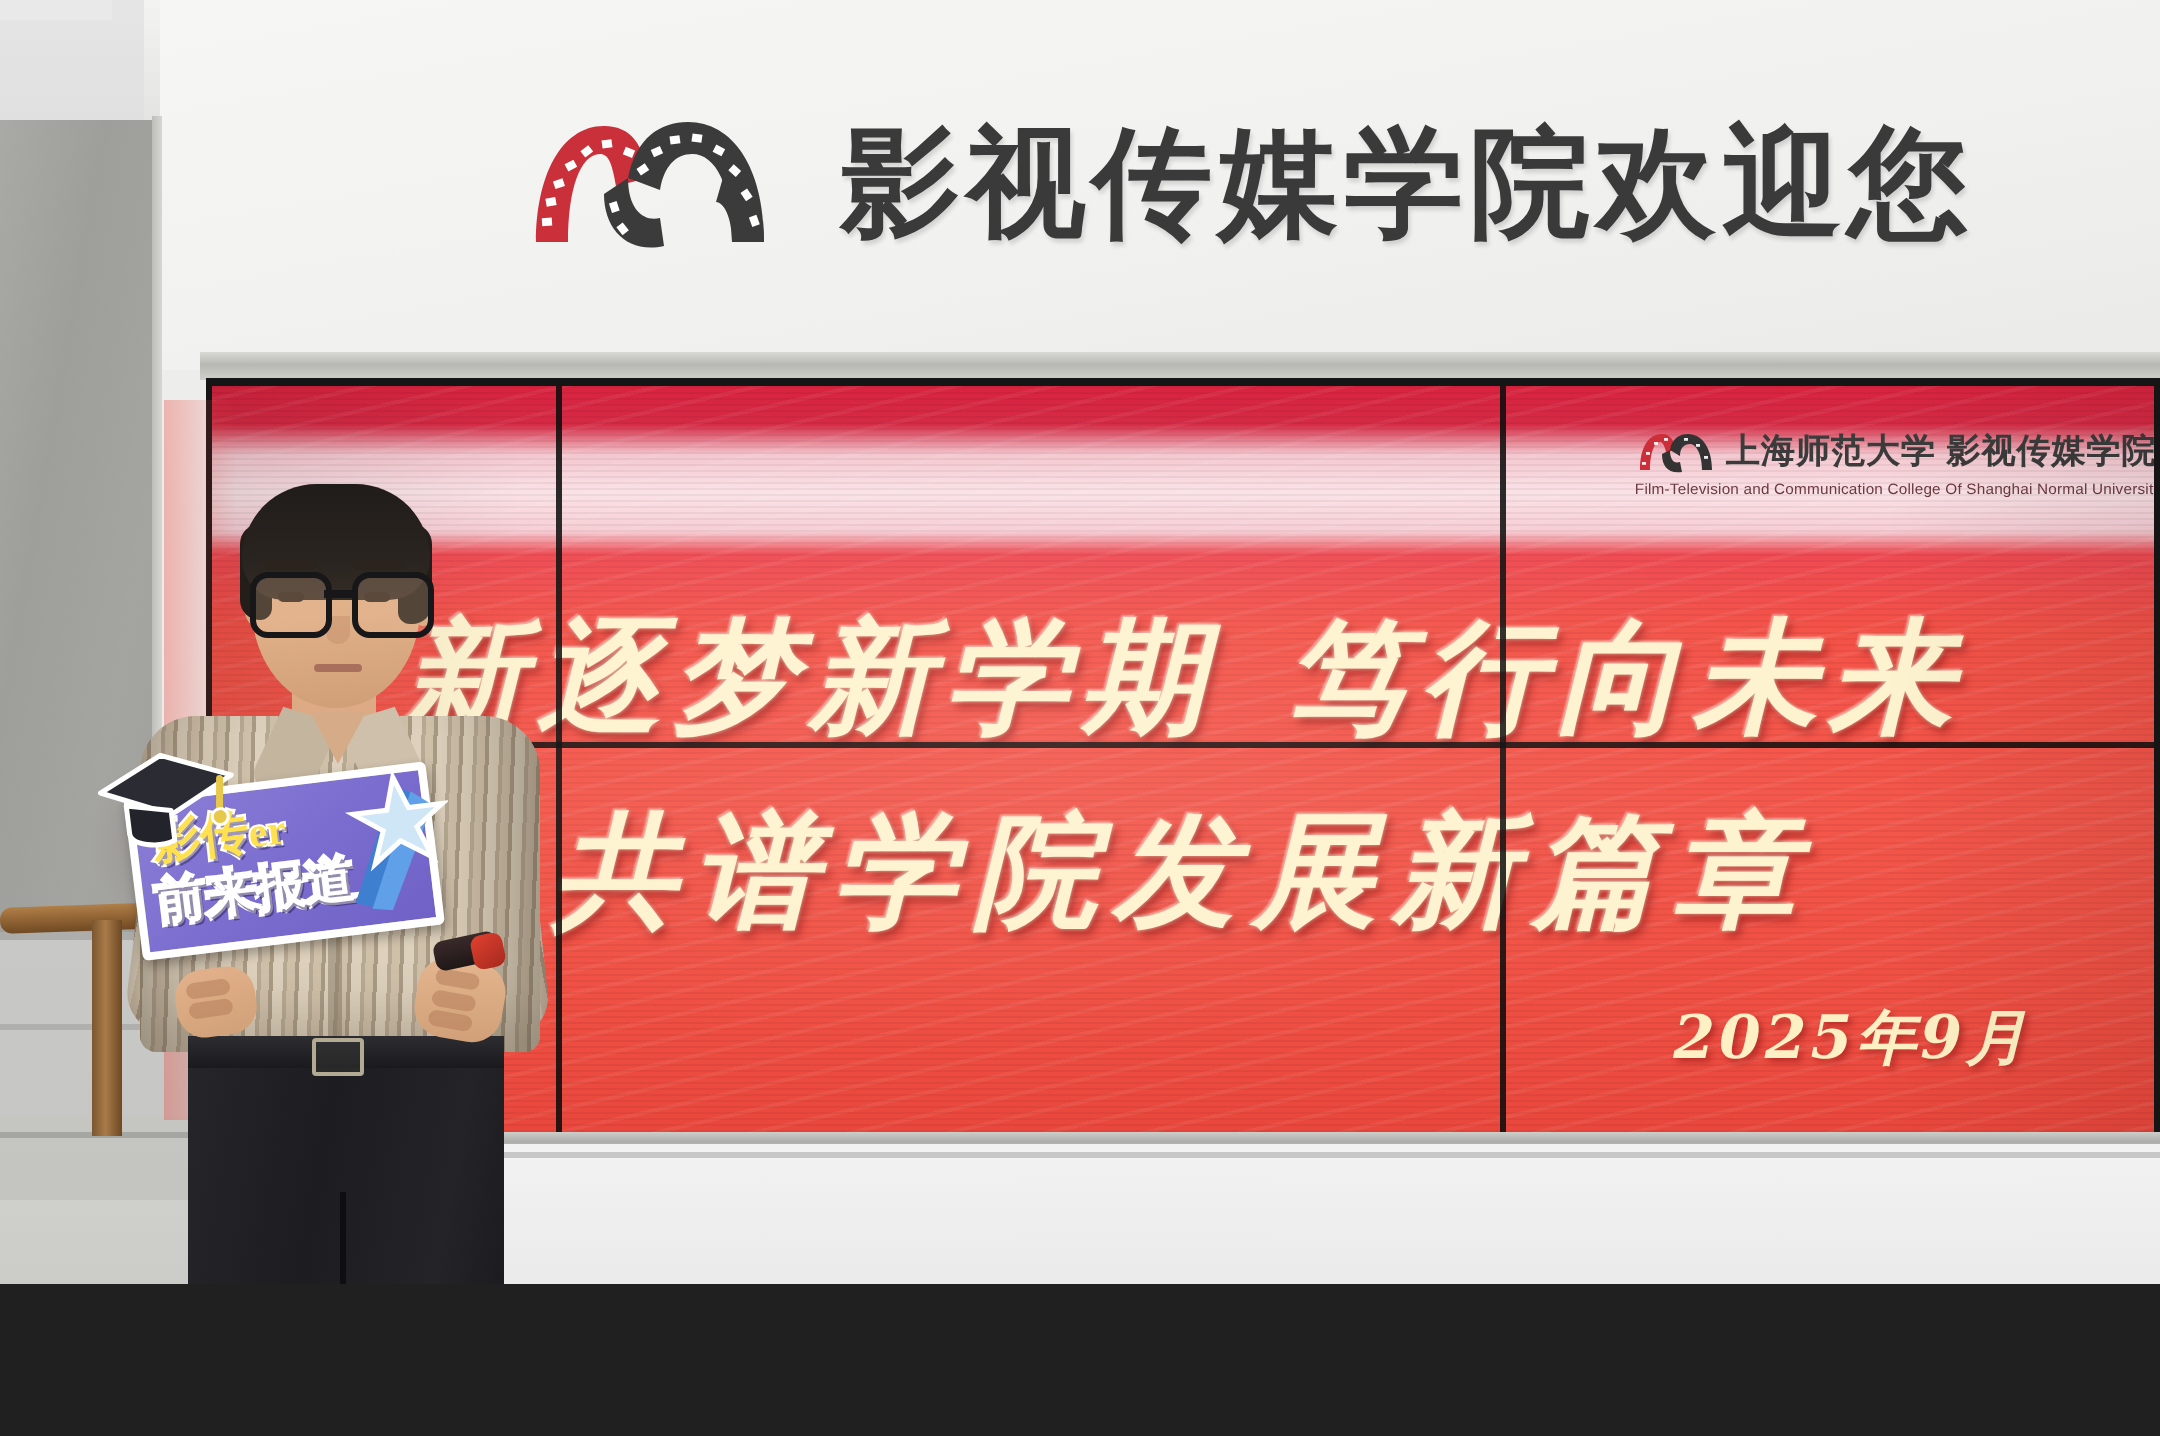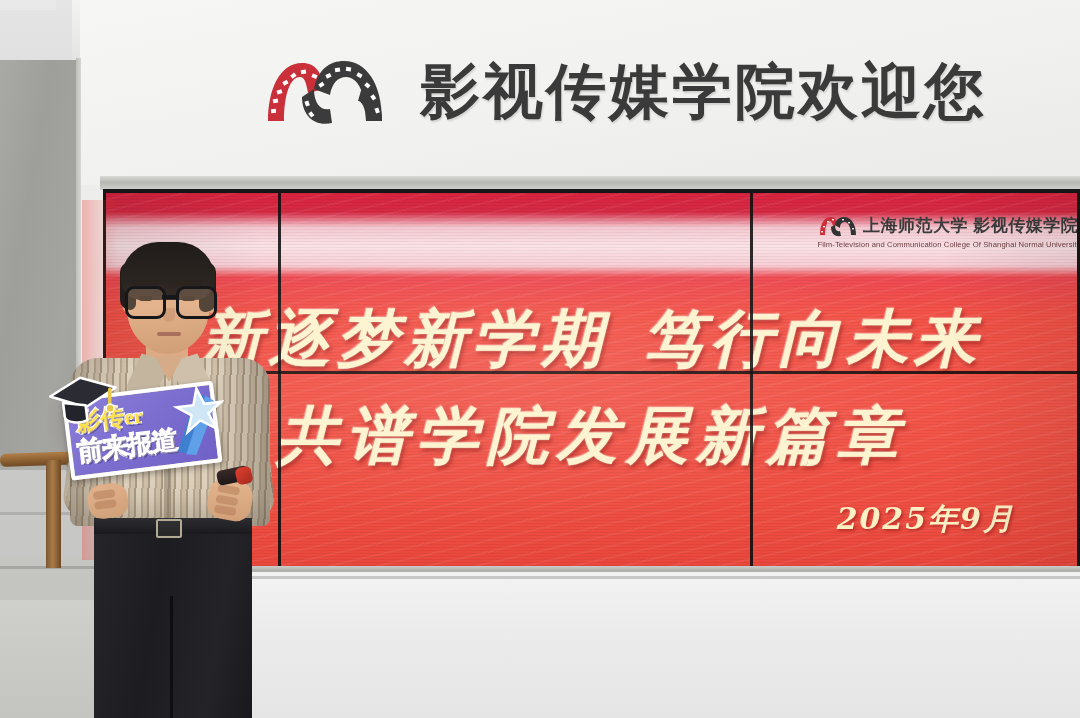--- a/index.html
+++ b/index.html
@@ -8,21 +8,21 @@
     padding: 0;
     background: #202020;
   }
   body {
     font-family: "Liberation Sans", "DejaVu Sans", sans-serif;
   }
 
   #scene {
     position: relative;
     width: 1080px;
-    height: 718px;
+    height: 642px;
     overflow: hidden;
     background: #e9e9e7;
   }
 
   
   .bg-base {
     position: absolute;
     inset: 0;
     background: linear-gradient(180deg, #efefee 0%, #ececeb 40%, #e7e7e5 100%);
   }

